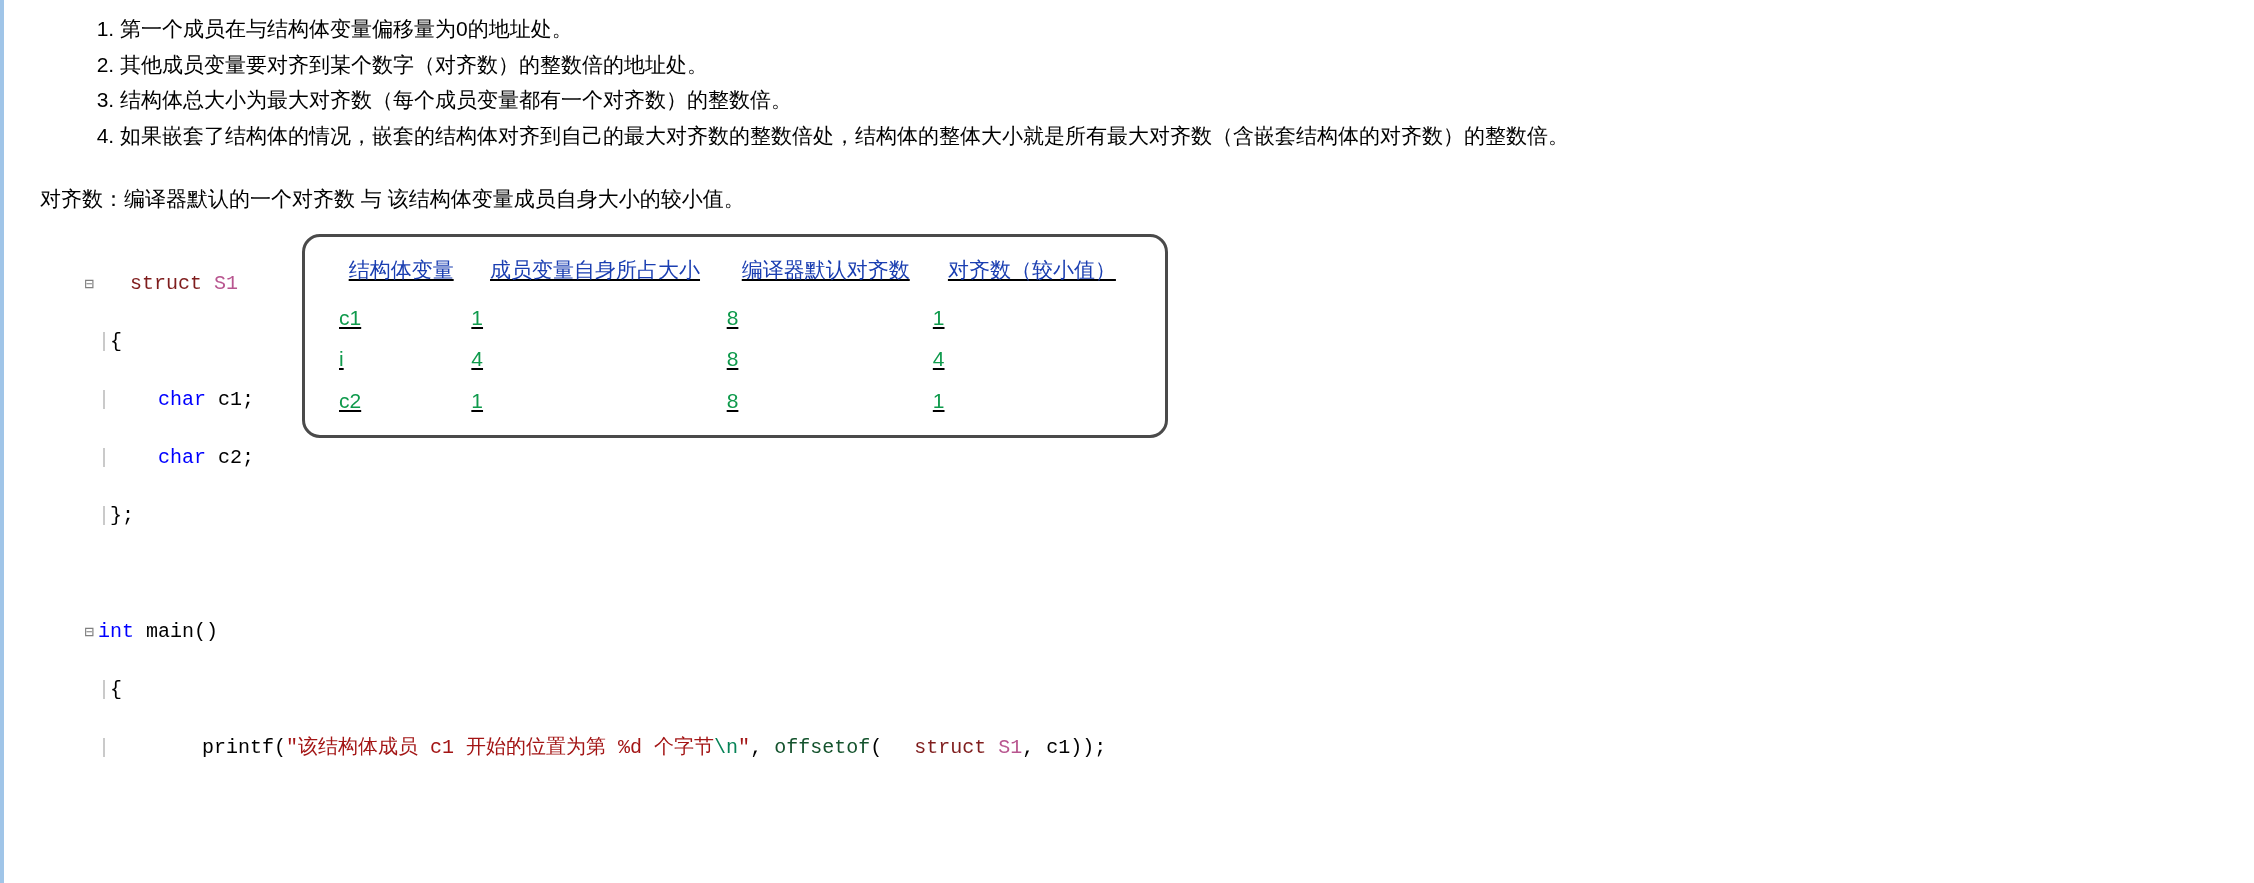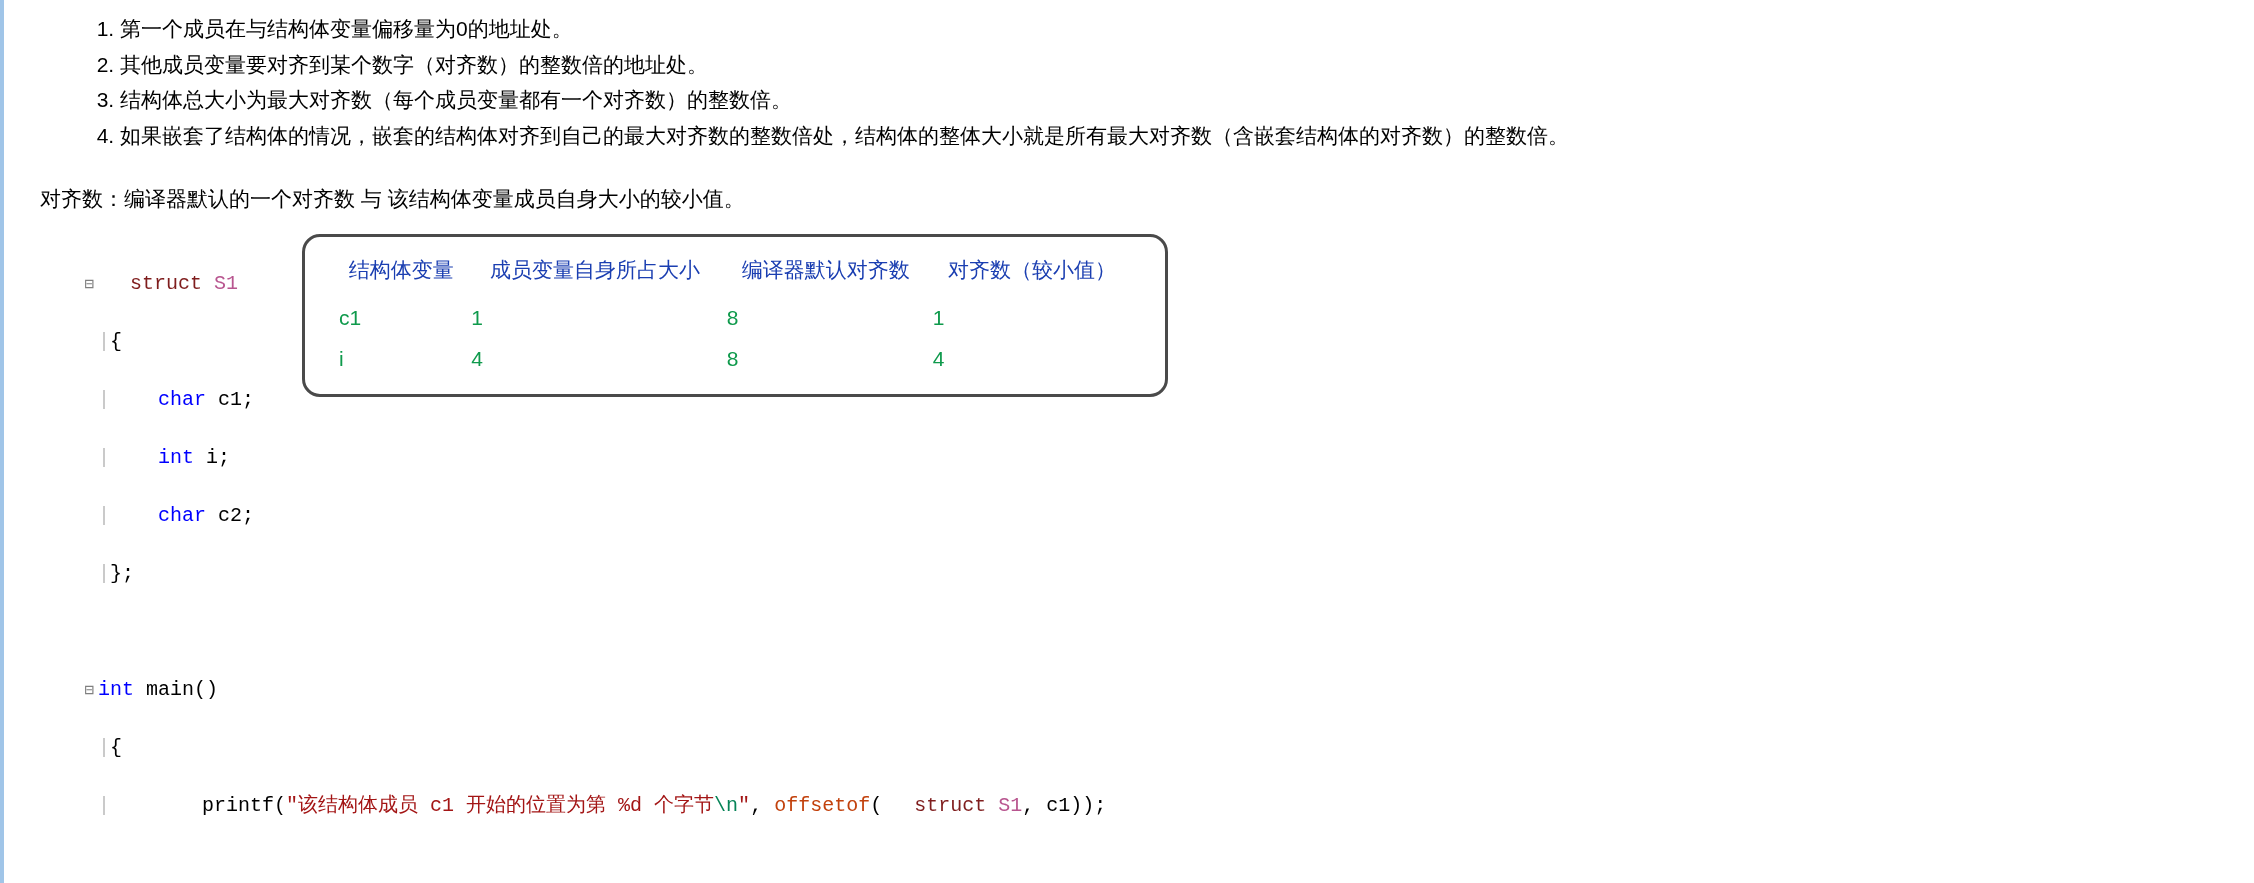--- a/index.html
+++ b/index.html
@@ -52,38 +52,39 @@
     font-size: 16px;
     vertical-align: middle;
   }
   .guide { color: #c0c0c0; }
   .kw-struct { color: #7f1d1d; margin-left: 32px; }
   .kw-type   { color: #0000ff; }
   .struct-name { color: #b8558f; }
   .string    { color: #a31515; }
   .escape    { color: #068357; }
   .func      { color: #000; margin-left: 44px; }
-  .offset    { color: #c2410c; }
+  .offset    { color: #14532d; }
 
   
   .table-box {
     position: absolute;
     top: -6px;
     left: 222px;
     width: 800px;
     border: 3px solid #4a4a4a;
     border-radius: 18px;
     background: #fff;
     padding: 10px 30px 14px 30px;
   }
   .table-box table {
     width: 100%;
     border-collapse: collapse;
     font-family: "Microsoft YaHei", Arial, sans-serif;
     font-size: 21px;
+    text-decoration: underline;
   }
   .table-box th {
     color: #1a3eb1;
     font-weight: 400;
     text-align: center;
     padding: 6px 4px 10px 4px;
   }
   .table-box td {
     color: #0f9a4c;
     text-align: left;
@@ -125,29 +126,34 @@
             <td>1</td>
             <td>8</td>
             <td>1</td>
           </tr>
           <tr>
             <td>i</td>
             <td>4</td>
             <td>8</td>
             <td>4</td>
           </tr>
+          <tr>
+            <td>c2</td>
+            <td>1</td>
+            <td>8</td>
+            <td>1</td>
+          </tr>
         </tbody>
       </table>
     </div>
 
     <div class="code-block">
 <span class="code-line"><span class="gutter">⊟</span><span class="kw-struct">struct</span> <span class="struct-name">S1</span></span>
 <span class="code-line"><span class="gutter"> </span><span class="guide">|</span><span>{</span></span>
 <span class="code-line"><span class="gutter"> </span><span class="guide">|</span>    <span class="kw-type">char</span><span> c1;</span></span>
-<span class="code-line"><span class="gutter"> </span><span class="guide">|</span>    <span class="kw-type">int</span><span> i;</span></span>
 <span class="code-line"><span class="gutter"> </span><span class="guide">|</span>    <span class="kw-type">char</span><span> c2;</span></span>
 <span class="code-line"><span class="gutter"> </span><span class="guide">|</span><span>};</span></span>
 <span class="code-line"><span class="gutter"> </span></span>
 <span class="code-line"><span class="gutter">⊟</span><span class="kw-type">int</span><span> main()</span></span>
 <span class="code-line"><span class="gutter"> </span><span class="guide">|</span><span>{</span></span>
 <span class="code-line"><span class="gutter"> </span><span class="guide">|</span>    <span class="func">printf</span>(<span class="string">"该结构体成员 c1 开始的位置为第 %d 个字节</span><span class="escape">\n</span><span class="string">"</span><span>, </span><span class="offset">offsetof</span><span>(</span><span class="kw-struct">struct</span><span class="struct-name"> S1</span><span>, c1));</span></span>
 
 
 
 

